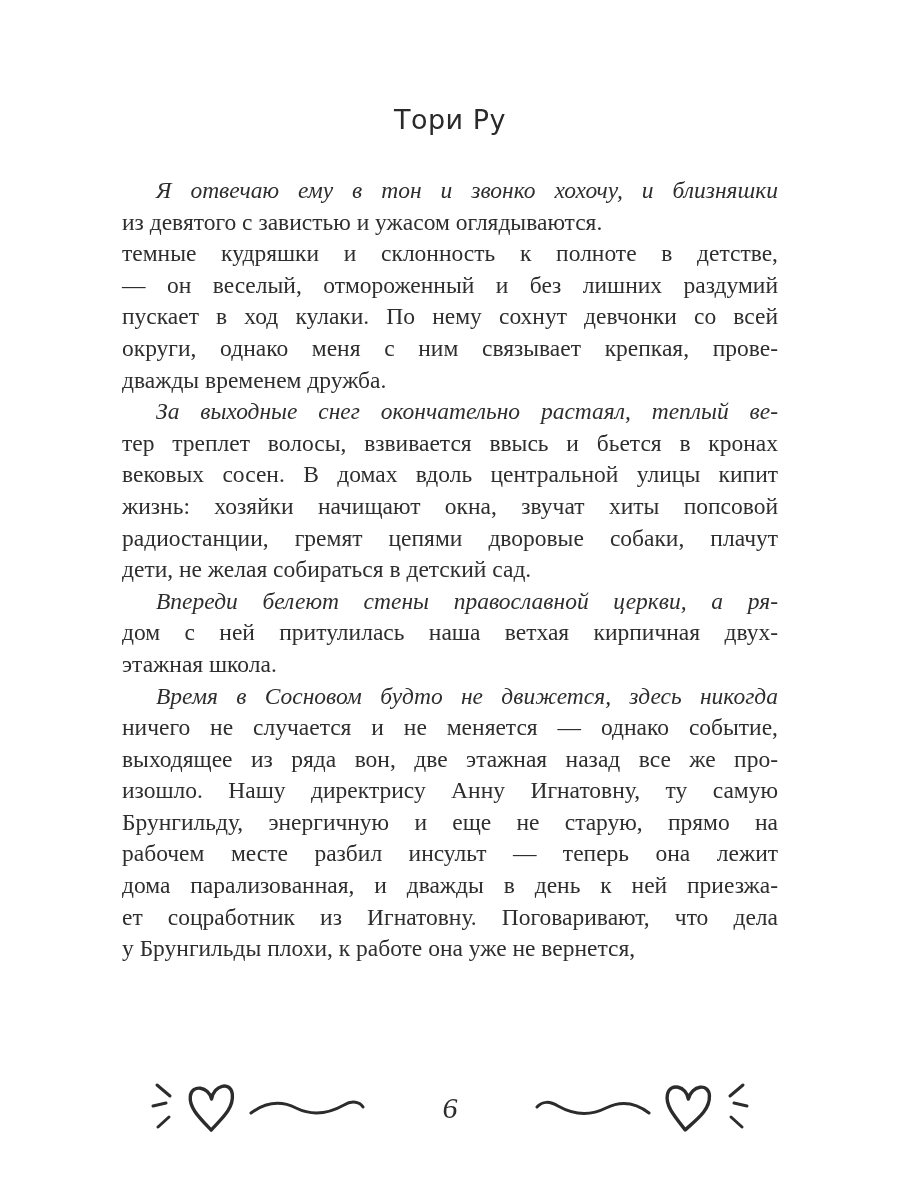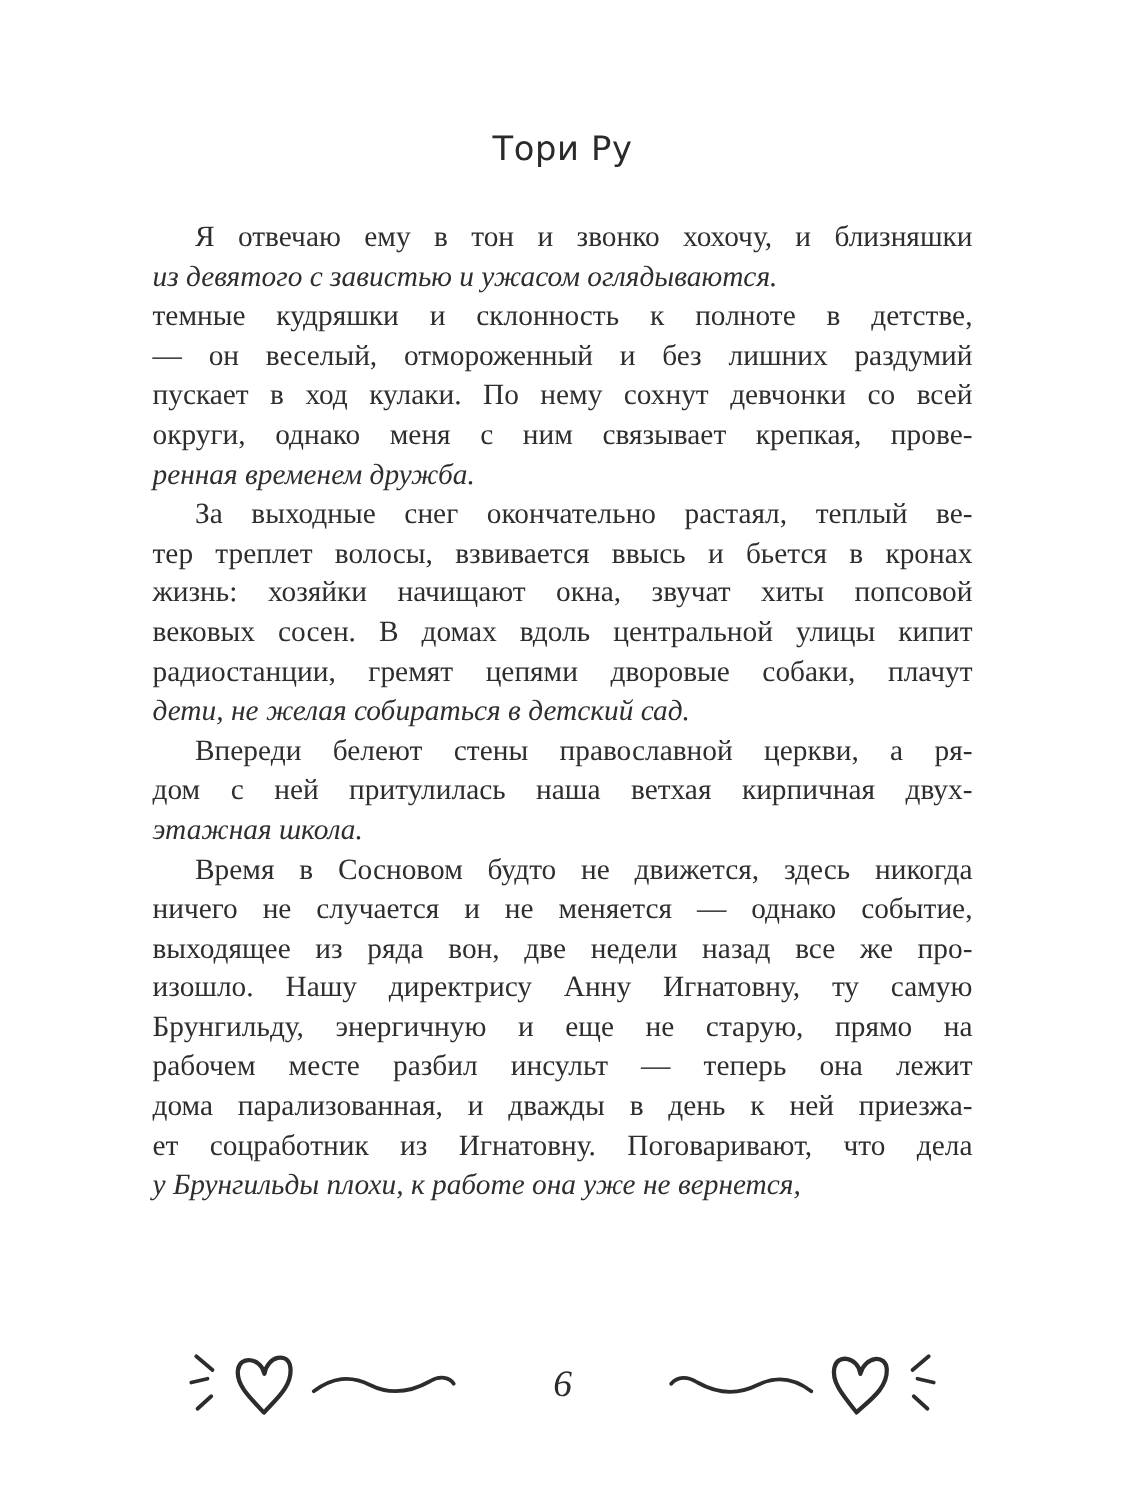--- a/index.html
+++ b/index.html
@@ -38,22 +38,22 @@
     font-weight: 400;
     color: #2e2e2e;
   }
   .line {
     text-align: justify;
     text-align-last: justify;
     height: 31.6px;
     white-space: nowrap;
     display: block;
   }
-  .line.first { text-indent: 34px; }
-  .line.plast { text-align-last: left; font-style: italic; }
+  .line.first { text-indent: 34px; font-style: italic; }
+  .line.plast { text-align-last: left; }
   
   .line { white-space: normal; }
   .footer {
     position: absolute;
     top: 1078px;
     left: 0;
     width: 100%;
     display: flex;
     align-items: center;
     justify-content: center;
@@ -83,33 +83,33 @@
 
   <div class="running-head">Тори Ру</div>
 
   <div class="body-text">
       <div class="line first">Я отвечаю ему в тон и звонко хохочу, и близняшки</div>
       <div class="line plast">из девятого с завистью и ужасом оглядываются.</div>
       <div class="line">темные кудряшки и склонность к полноте в детстве,</div>
       <div class="line">— он веселый, отмороженный и без лишних раздумий</div>
       <div class="line">пускает в ход кулаки. По нему сохнут девчонки со всей</div>
       <div class="line">округи, однако меня с ним связывает крепкая, прове-</div>
-      <div class="line plast">ренная временем дружба.</div>
+      <div class="line plast">дважды временем дружба.</div>
       <div class="line first">За выходные снег окончательно растаял, теплый ве-</div>
       <div class="line">тер треплет волосы, взвивается ввысь и бьется в кронах</div>
+      <div class="line">вековых сосен. В домах вдоль центральной улицы кипит</div>
       <div class="line">жизнь: хозяйки начищают окна, звучат хиты попсовой</div>
-      <div class="line">вековых сосен. В домах вдоль центральной улицы кипит</div>
       <div class="line">радиостанции, гремят цепями дворовые собаки, плачут</div>
       <div class="line plast">дети, не желая собираться в детский сад.</div>
       <div class="line first">Впереди белеют стены православной церкви, а ря-</div>
       <div class="line">дом с ней притулилась наша ветхая кирпичная двух-</div>
       <div class="line plast">этажная школа.</div>
       <div class="line first">Время в Сосновом будто не движется, здесь никогда</div>
       <div class="line">ничего не случается и не меняется — однако событие,</div>
-      <div class="line">выходящее из ряда вон, две недели назад все же про-</div>
+      <div class="line">выходящее из ряда вон, две этажная назад все же про-</div>
       <div class="line">изошло. Нашу директрису Анну Игнатовну, ту самую</div>
       <div class="line">Брунгильду, энергичную и еще не старую, прямо на</div>
       <div class="line">рабочем месте разбил инсульт — теперь она лежит</div>
       <div class="line">дома парализованная, и дважды в день к ней приезжа-</div>
       <div class="line">ет соцработник из Игнатовну. Поговаривают, что дела</div>
       <div class="line plast">у Брунгильды плохи, к работе она уже не вернется,</div>
     </div>
 
   <div class="footer">
 

